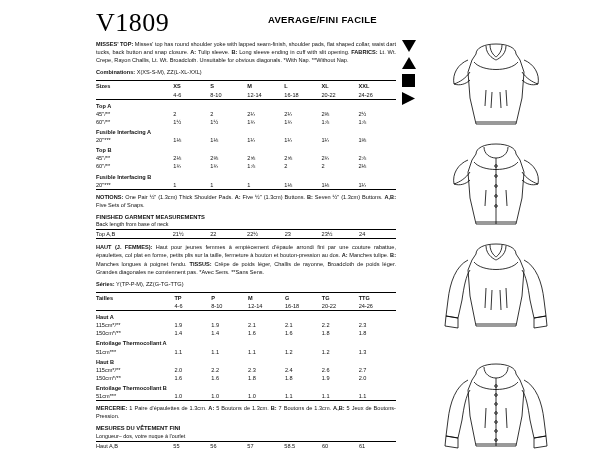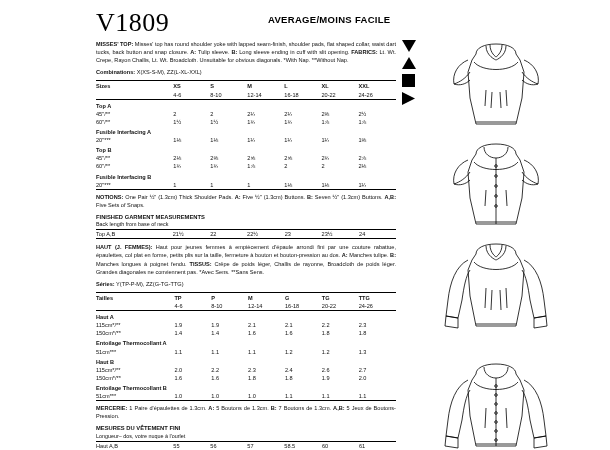--- a/index.html
+++ b/index.html
@@ -45,21 +45,21 @@
   svg{display:block;}
 </style>
 </head>
 <body>
 
 <div class="page">
 
   <div class="hdr">
     <div class="pattno">V1809</div>
   </div>
-  <div class="hdr-right">AVERAGE/MOINS FACILE</div>
+  <div class="hdr-right">AVERAGE/FINI FACILE</div>
 
   <div class="col">
 
     <p>
       <span class="b">MISSES' TOP:</span><span> Misses' top has round shoulder yoke with lapped seam-finish, shoulder pads, flat shaped collar, waist dart tucks, back button and snap closure.</span>
       <span class="b">A:</span><span> Tulip sleeve. </span>
       <span class="b">B:</span><span> Long sleeve ending in cuff with slit opening. </span>
       <span class="b">FABRICS:</span><span> Lt. Wt. Crepe, Rayon Challis, Lt. Wt. Broadcloth. Unsuitable for obvious diagonals.</span>
       <span>*With Nap. **Without Nap.</span>
     </p>

